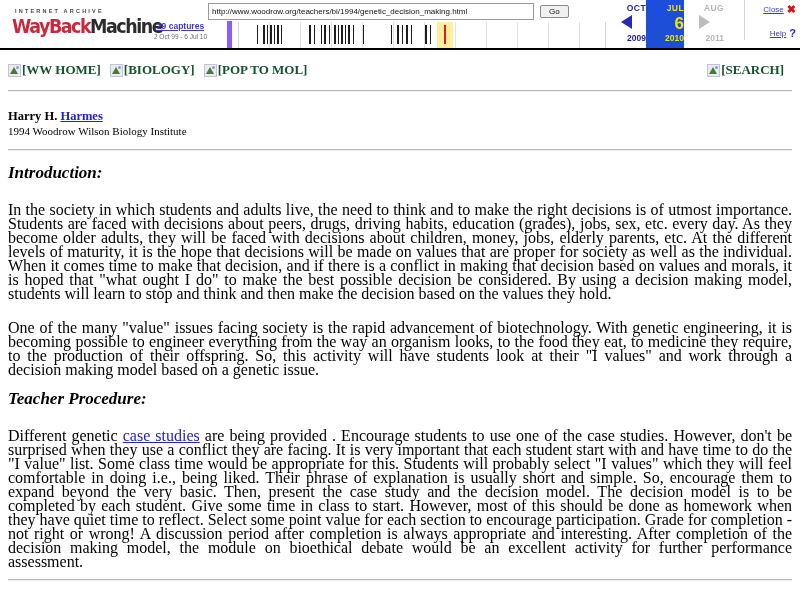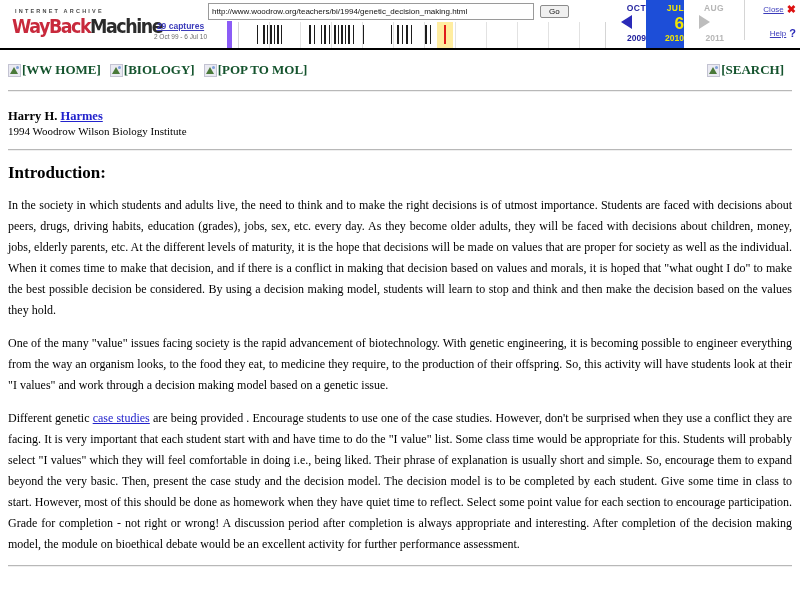--- a/index.html
+++ b/index.html
@@ -342,26 +342,27 @@
     color: #2222cc;
     font-weight: bold;
   }
   .byline .inst { font-size: 11px; }
 
   h2.sec {
     font-size: 17px;
     font-weight: bold;
     margin: 12px 0 0 0;
     font-family: "Liberation Serif", serif;
+    font-style: italic;
   }
   p.body {
-    font-size: 12px;
-    line-height: 21px;
+    font-size: 16px;
+    line-height: 14px;
     text-align: justify;
-    margin: 12px 0 0 0;
+    margin: 20px 0 0 0;
   }
   p.body a { color: #2222cc; }
   a { color: #2222cc; }
 </style>
 </head>
 <body>
 
 <div id="wm-toolbar">
   <div class="wm-inner">
 
@@ -491,18 +492,19 @@
     <div class="author"><span>Harry H. </span><a href="#">Harmes</a></div>
     <div class="inst">1994 Woodrow Wilson Biology Institute</div>
   </div>
 
   <hr class="rule">
 
   <h2 class="sec">Introduction:</h2>
   <p class="body">In the society in which students and adults live, the need to think and to make the right decisions is of utmost importance. Students are faced with decisions about peers, drugs, driving habits, education (grades), jobs, sex, etc. every day. As they become older adults, they will be faced with decisions about children, money, jobs, elderly parents, etc. At the different levels of maturity, it is the hope that decisions will be made on values that are proper for society as well as the individual. When it comes time to make that decision, and if there is a conflict in making that decision based on values and morals, it is hoped that "what ought I do" to make the best possible decision be considered. By using a decision making model, students will learn to stop and think and then make the decision based on the values they hold.</p>
   <p class="body">One of the many "value" issues facing society is the rapid advancement of biotechnology. With genetic engineering, it is becoming possible to engineer everything from the way an organism looks, to the food they eat, to medicine they require, to the production of their offspring. So, this activity will have students look at their "I values" and work through a decision making model based on a genetic issue.</p>
 
+  <h2 class="sec">Teacher Procedure:</h2>
   <p class="body"><span>Different genetic </span><a href="#">case studies</a><span> are being provided . Encourage students to use one of the case studies. However, don't be surprised when they use a conflict they are facing. It is very important that each student start with and have time to do the "I value" list. Some class time would be appropriate for this. Students will probably select "I values" which they will feel comfortable in doing i.e., being liked. Their phrase of explanation is usually short and simple. So, encourage them to expand beyond the very basic. Then, present the case study and the decision model. The decision model is to be completed by each student. Give some time in class to start. However, most of this should be done as homework when they have quiet time to reflect. Select some point value for each section to encourage participation. Grade for completion - not right or wrong! A discussion period after completion is always appropriate and interesting. After completion of the decision making model, the module on bioethical debate would be an excellent activity for further performance assessment.</span></p>
 
   <hr class="rule">
 
 
 </div>
 
 </body></html>

